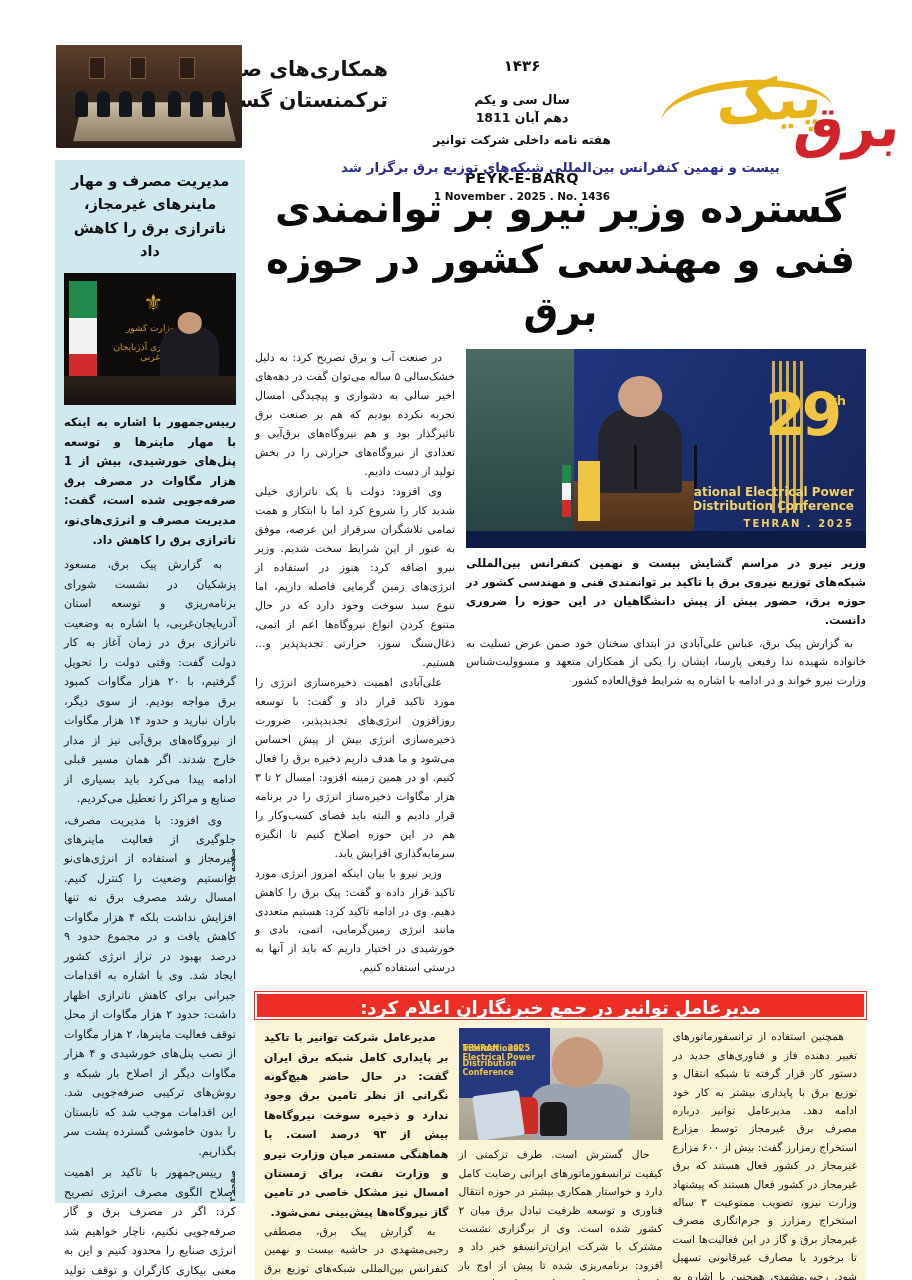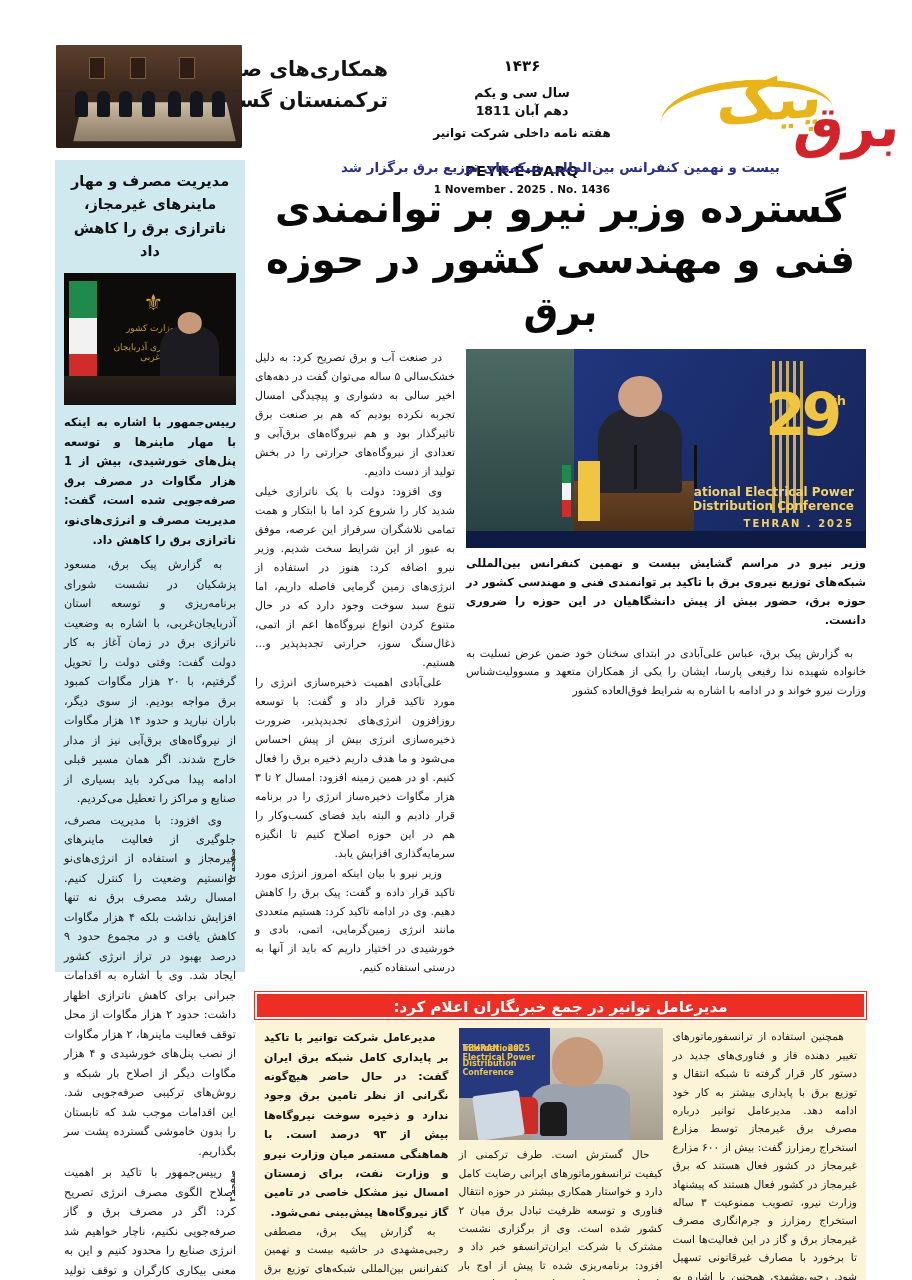--- a/index.html
+++ b/index.html
@@ -72,21 +72,21 @@
   }
 
   .mast-info {
     width: 240px;
     text-align: center;
     direction: rtl;
     padding-top: 22px;
     line-height: 1.45;
     color: #111;
   }
-  .mast-issue-num { font-size: 15px; font-weight: bold; letter-spacing: 1px; margin-bottom: 6px; }
+  .mast-issue-num { font-size: 15px; font-weight: bold; letter-spacing: 1px; margin-bottom: 13px; }
   .mast-year { font-size: 12.5px; font-weight: bold; }
   .mast-date { font-size: 12.5px; font-weight: bold; margin-bottom: 5px; }
   .mast-sub { font-size: 12px; font-weight: bold; margin-bottom: 19px; }
   .mast-latin { font-size: 14.5px; font-weight: bold; letter-spacing: .5px; direction: ltr; }
   .mast-gdate { font-size: 10.5px; font-weight: bold; direction: ltr; }
 
   .mast-teaser {
     flex: 1;
     padding-top: 20px;
     padding-right: 14px;
@@ -108,21 +108,21 @@
     border-radius: 2px;
     overflow: hidden;
     background: #3a2b22;
   }
 
   
   .sidebar {
     position: absolute;
     left: 55px; top: 160px;
     width: 190px;
-    height: 812px;
+    height: 1043px;
     background: #cfe9ef;
     padding: 10px 9px 8px 9px;
     direction: rtl;
   }
   .sb-head {
     font-size: 14.5px;
     font-weight: bold;
     line-height: 1.62;
     text-align: center;
     color: #111;
@@ -197,40 +197,40 @@
     background: #1a2a6b;
     position: relative;
     overflow: hidden;
     margin-bottom: 7px;
   }
   .lead-caption-bold {
     font-size: 11.2px;
     font-weight: bold;
     line-height: 1.68;
     text-align: justify;
-    margin-bottom: 14px;
+    margin-bottom: 4px;
     color: #111;
   }
   .lead-caption-body {
     font-size: 11px;
     line-height: 1.7;
     text-align: justify;
     font-family: "DejaVu Serif", "Liberation Serif", serif;
     color: #161616;
   }
   .lead-caption-body p { text-indent: 13px; }
 
   
   .banner {
     margin-top: 13px;
     height: 27px;
     line-height: 27px;
     text-align: center;
     color: #fff;
-    font-size: 15px;
+    font-size: 18px;
     font-weight: bold;
     border: 2px solid #fff;
     outline: 1px solid #d2232a;
   }
   .banner.red { background: #ee2d24; outline-color: #ee2d24; }
 
   
   .story {
     padding: 9px 9px 8px 9px;
   }

